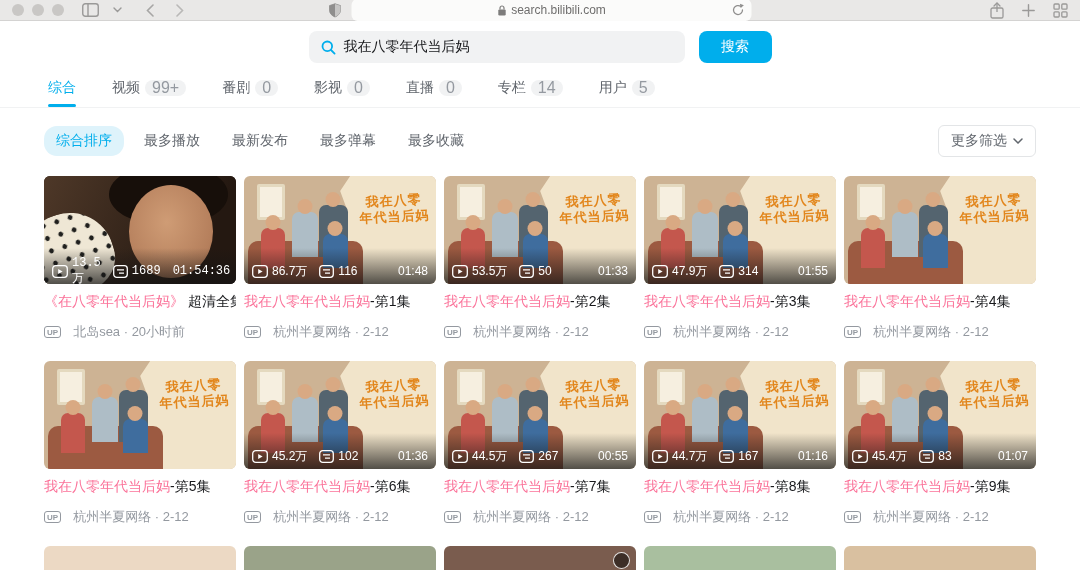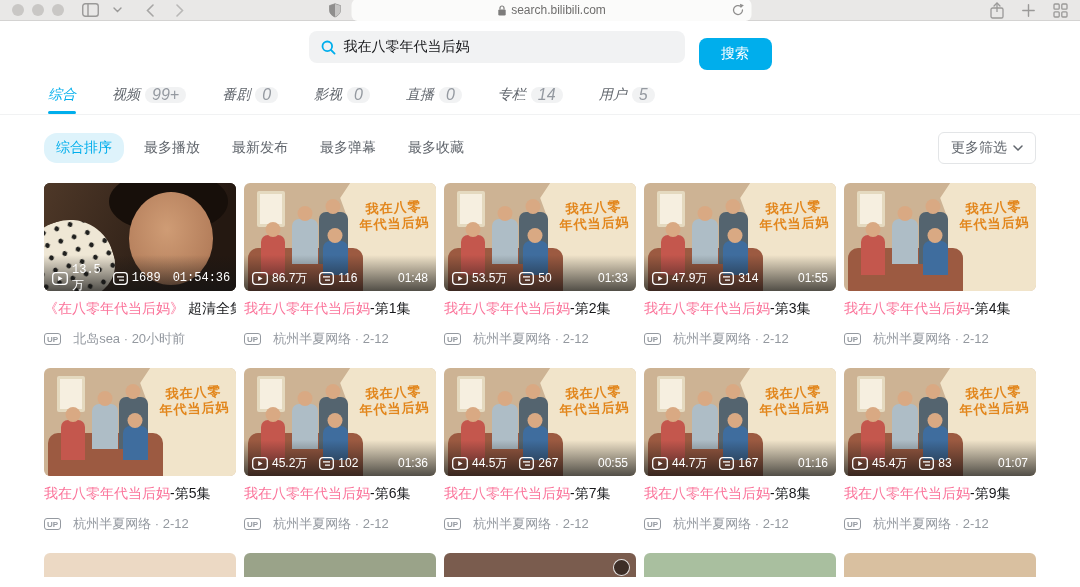--- a/index.html
+++ b/index.html
@@ -21,25 +21,25 @@
   .urlbar .reload { position:absolute; right:7px; top:4px; }
   .right-group { margin-left:auto; display:flex; align-items:center; gap:18px; }
 
   
   .search-row { display:flex; justify-content:center; margin-top:10px; gap:14px; }
   .search-box { width:376px; height:32px; background:#f1f2f3; border-radius:8px;
                 display:flex; align-items:center; padding:0 12px; gap:8px; }
   .search-box .q { font-size:14px; color:#18191c; white-space:nowrap; }
   .search-btn { width:73px; height:32px; border:none; border-radius:8px;
                 background:#00aeec; color:#fff; font-size:14px; cursor:pointer;
-                font-family:inherit;margin-top:7px; }
+                font-family:inherit; }
 
   
   .tabs { display:flex; gap:36px; margin:16px 0 0 48px; padding-bottom:0;
-          font-size:14px; color:#61666d;font-style:italic; }
+          font-size:14px; color:#61666d; }
   .tabs-wrap { border-bottom:1px solid #f1f2f3; padding-bottom:0; }
   .tab { display:flex; align-items:center; gap:5px; cursor:pointer; padding-bottom:10px; position:relative; }
   .tab.active { color:#00aeec; }
   .tab.active::after { content:""; position:absolute; left:50%; transform:translateX(-50%);
                        bottom:0; width:28px; height:3px; border-radius:2px; background:#00aeec; }
   .badge { background:#f1f2f3; color:#9499a0; font-size:16px; border-radius:9px;
            padding:1px 7px; line-height:14px; }
 
   
   .filter-row { display:flex; align-items:center; margin:17px 44px 0; font-size:14px; color:#61666d; }

